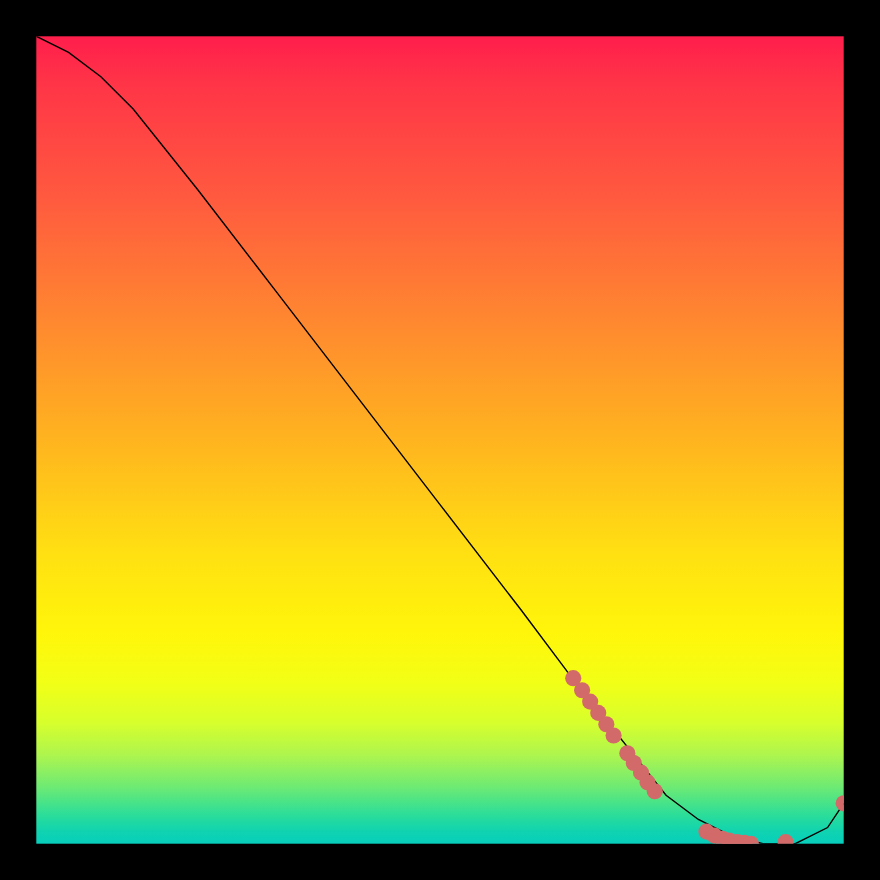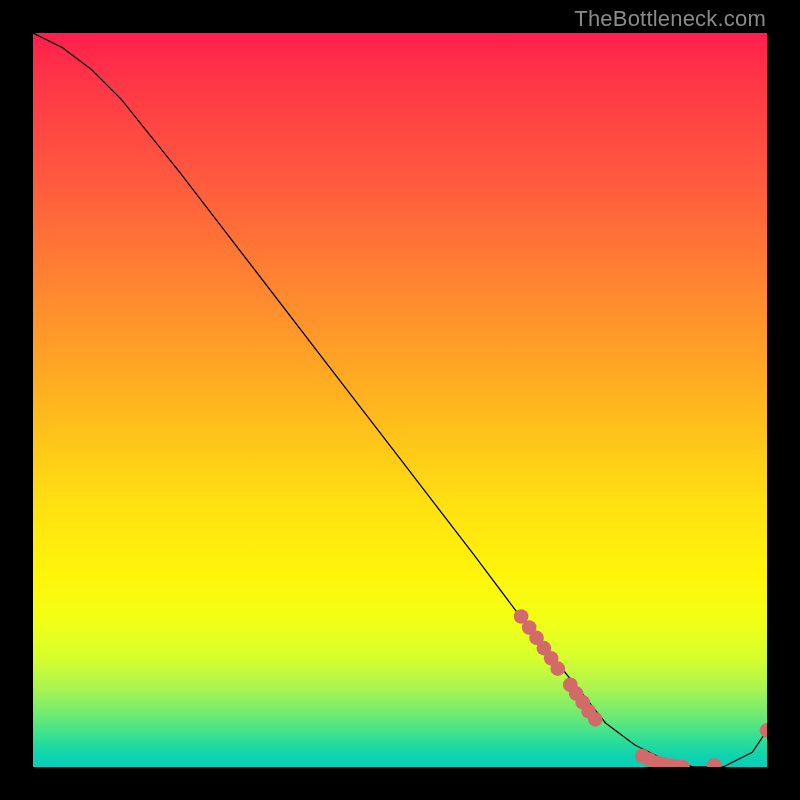--- a/index.html
+++ b/index.html
@@ -56,21 +56,20 @@
     color: #8a8a8a;
     font-size: 22px;
     letter-spacing: 0.2px;
     user-select: none;
   }
 </style>
 </head>
 <body>
 
 <div class="stage">
-  <div class="watermark">TheBottleneck.com</div>
 
   <div class="plot">
     <div class="gradient"></div>
     <svg class="curve" viewBox="0 0 100 100" preserveAspectRatio="none">
       <path id="curve-path" d="M0.00 0.00 L4.00 2.00 L8.00 5.00 L12.00 9.00 L20.00 19.00 L30.00 32.00 L40.00 45.00 L50.00 58.00 L60.00 71.00 L66.00 79.00 L70.00 84.00 L74.00 89.00 L78.00 94.00 L82.00 97.00 L86.00 99.00 L90.00 100.00 L94.00 100.00 L98.00 98.00 L100.00 95.00" fill="none" stroke="#000" stroke-width="1.3" vector-effect="non-scaling-stroke"></path>
       <g id="markers">
           <circle cx="66.50" cy="79.50" r="1.00" fill="#d36a6a"></circle>
           <circle cx="67.60" cy="81.00" r="1.00" fill="#d36a6a"></circle>
           <circle cx="68.60" cy="82.40" r="1.00" fill="#d36a6a"></circle>
           <circle cx="69.60" cy="83.80" r="1.00" fill="#d36a6a"></circle>

